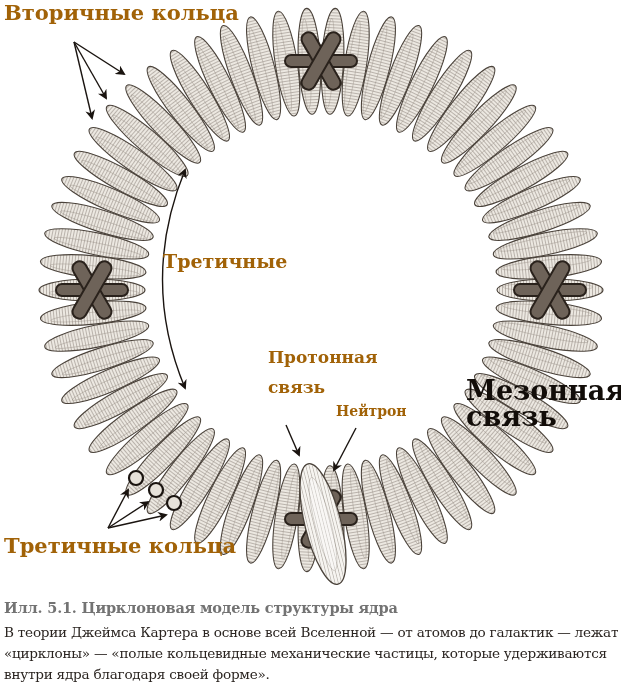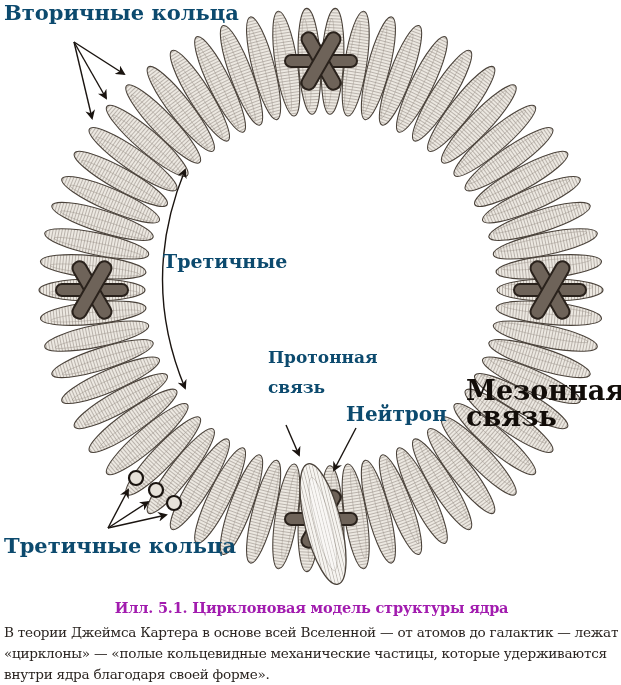--- a/index.html
+++ b/index.html
@@ -1,26 +1,26 @@
 <!DOCTYPE html>
 <html><head>
 <meta charset="utf-8">
 <style>
   html, body { margin:0; padding:0; background:#ffffff; }
   body { width:621px; height:685px; position:relative; overflow:hidden; font-family:"DejaVu Serif", serif; color:#1a1410; }
   #figure { position:absolute; left:0; top:0; width:621px; height:585px; }
-  .lbl { position:absolute; font-family:"DejaVu Serif", serif; font-weight:bold; color:#0c4a6e; white-space:nowrap; line-height:1; }
+  .lbl { position:absolute; font-family:"DejaVu Serif", serif; font-weight:bold; color:#a16207; white-space:nowrap; line-height:1; }
   #lbl-secondary { left:4px; top:2px; font-size:21px; }
   #lbl-primary { left:163px; top:250px; font-size:19px; line-height:23px; }
   #lbl-proton { left:268px; top:342px; font-size:17px; line-height:30px; font-weight:bold; }
-  #lbl-neutron { left:346px; top:404px; font-size:20px; }
+  #lbl-neutron { left:336px; top:404px; font-size:14px; }
   #lbl-meson { left:466px; top:378px; font-size:27px; line-height:26px; font-weight:bold; color:#120d09; }
   #lbl-tertiary { left:4px; top:535px; font-size:21px;text-align:right; }
   #caption { position:absolute; left:4px; top:599px; width:615px; }
-  #caption-title { font-family:"DejaVu Serif", serif; font-weight:bold; font-size:14.5px; color:#a21caf; margin:0 0 6px 0; letter-spacing:-0.2px;text-align:center; }
+  #caption-title { font-family:"DejaVu Serif", serif; font-weight:bold; font-size:14.5px; color:#737373; margin:0 0 6px 0; letter-spacing:-0.2px; }
   #caption-body { font-family:"DejaVu Serif", serif; font-size:13.6px; line-height:21px; color:#2a2420; margin:0; letter-spacing:-0.25px; }
 </style>
 </head>
 <body>
 
 <div id="figure">
   <svg id="ring-svg" width="621" height="585" viewBox="0 0 621 585">
     <defs>
       <pattern id="hatch" patternUnits="userSpaceOnUse" width="3" height="3">
         <rect width="3" height="3" fill="#ece8e1"></rect>

